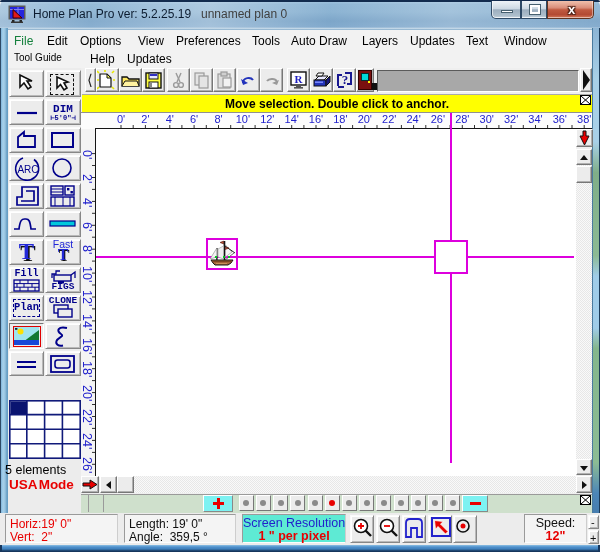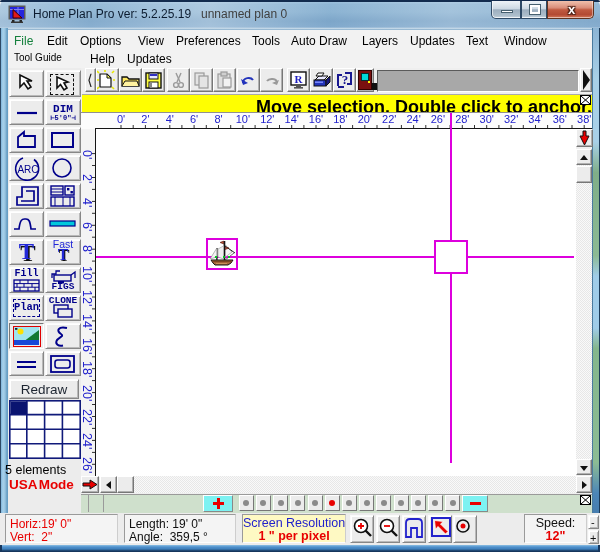--- a/index.html
+++ b/index.html
@@ -159,21 +159,21 @@
         <div style="position:absolute;left:2px;top:2px;width:8px;height:8px;background:#00d8d8;border:1px solid #033;"></div>
         <div style="position:absolute;right:1px;top:10px;width:2px;height:2px;background:#ff0;"></div>
       </div>
       <div style="position:absolute;left:15px;top:14px;width:5px;height:7px;background:#101010;"></div>
     </div>
 <div class="abs" style="left:377px;top:70px;width:202px;height:22px;background:#a8a8a8;border:1px solid #5a5a5a;border-bottom-color:#fff;border-right-color:#fff;"></div>
 <div class="abs btn3d" style="left:580px;top:68px;width:12px;height:24px;">
       <div style="position:absolute;left:2px;top:1px;width:0;height:0;border-left:7px solid #101010;border-top:10px solid transparent;border-bottom:10px solid transparent;"></div>
     </div>
 <div class="abs" style="left:82px;top:94px;width:510px;height:18px;background:#ffff00;border-top:1px solid #aaa;">
-      <div style="position:absolute;left:0;width:100%;top:2px;text-align:right;font-size:18px;font-weight:bold;color:#000;">Move selection. Double click to anchor.</div>
+      <div style="position:absolute;left:0;width:100%;top:2px;text-align:center;font-size:12px;font-weight:bold;color:#000;">Move selection. Double click to anchor.</div>
     </div>
 <div class="abs" style="left:580px;top:95px;width:11px;height:10px;background:#fff;border:1px solid #000;">
       <svg width="9" height="8" style="position:absolute;left:0;top:0;display:block;">
         <path d="M0 0 L9 8 M9 0 L0 8" stroke="#000" stroke-width="1"></path>
       </svg>
     </div>
 <div class="abs" style="left:81px;top:112px;width:511px;height:17px;background:#fcfcfc;border-top:1px solid #909090;"></div>
 <svg class="abs" style="left:81px;top:112px;" width="511" height="17" viewBox="0 0 511 17">
 <line x1="40.0" y1="13" x2="40.0" y2="17" stroke="#303030" stroke-width="1"></line>
 <line x1="52.2" y1="13" x2="52.2" y2="17" stroke="#303030" stroke-width="1"></line>
@@ -467,23 +467,20 @@
         <line x1="7" y1="10" x2="26" y2="10" stroke="#00008b" stroke-width="2"></line>
         <line x1="7" y1="15" x2="26" y2="15" stroke="#00008b" stroke-width="2"></line>
       </svg>
     </div>
 <div class="abs btn3" style="left:45px;top:351px;width:36px;height:25px;">
       <svg width="33" height="24" viewBox="0 0 33 24" style="position:absolute;left:0px;top:0px;">
         <rect x="5" y="4" width="23" height="16" fill="none" stroke="#00008b" stroke-width="1.8"></rect>
         <rect x="9" y="8" width="15" height="8" rx="2.5" fill="none" stroke="#00008b" stroke-width="1.6"></rect>
       </svg>
     </div>
-<div class="abs btn3" style="left:9px;top:379px;width:70px;height:20px;">
-      <div style="position:absolute;left:0;top:2px;width:100%;text-align:center;font-size:13.5px;color:#1c2430;">Redraw</div>
-    </div>
 <svg class="abs" style="left:9px;top:400px;" width="72" height="59" viewBox="0 0 72 59">
       <rect x="0.8" y="0.8" width="70.4" height="57.4" fill="#fff" stroke="#101a7a" stroke-width="1.6"></rect>
 <line x1="17.8" y1="0" x2="17.8" y2="59" stroke="#101a7a" stroke-width="1.6"></line>
 <line x1="0" y1="14.6" x2="72" y2="14.6" stroke="#101a7a" stroke-width="1.6"></line>
 <line x1="35.6" y1="0" x2="35.6" y2="59" stroke="#101a7a" stroke-width="1.6"></line>
 <line x1="0" y1="29.2" x2="72" y2="29.2" stroke="#101a7a" stroke-width="1.6"></line>
 <line x1="53.4" y1="0" x2="53.4" y2="59" stroke="#101a7a" stroke-width="1.6"></line>
 <line x1="0" y1="43.8" x2="72" y2="43.8" stroke="#101a7a" stroke-width="1.6"></line>
 <rect x="1.5" y="1.5" width="16.8" height="12.6" fill="#0a1470"></rect>
     </svg>
@@ -545,21 +542,21 @@
     </div>
 <div class="abs" style="left:0px;top:513px;width:600px;height:32px;background:#ececec;"></div>
 <div class="abs" style="left:5px;top:514px;width:113px;height:29px;background:#f4f4f4;border:1px solid #9a9a9a;border-bottom-color:#fdfdfd;border-right-color:#cdcdcd;">
       <div style="position:absolute;left:4px;top:2px;font-size:12px;color:#e80000;font-weight:normal;white-space:pre;letter-spacing:0px;">Horiz:19' 0"</div>
       <div style="position:absolute;left:4px;top:15px;font-size:12px;color:#e80000;font-weight:normal;white-space:pre;letter-spacing:0px;">Vert:  2"</div>
     </div>
 <div class="abs" style="left:124px;top:514px;width:112px;height:29px;background:#f4f4f4;border:1px solid #9a9a9a;border-bottom-color:#fdfdfd;border-right-color:#cdcdcd;">
       <div style="position:absolute;left:4px;top:2px;font-size:12px;color:#101010;font-weight:normal;white-space:pre;letter-spacing:0px;">Length: 19' 0"</div>
       <div style="position:absolute;left:4px;top:15px;font-size:12px;color:#101010;font-weight:normal;white-space:pre;letter-spacing:0px;">Angle:  359,5 °</div>
     </div>
-<div class="abs" style="left:242px;top:514px;width:104px;height:29px;background:#fef9c3;border:1px solid #9a9a9a;border-bottom-color:#fdfdfd;border-right-color:#cdcdcd;">
+<div class="abs" style="left:242px;top:514px;width:104px;height:29px;background:#5eead4;border:1px solid #9a9a9a;border-bottom-color:#fdfdfd;border-right-color:#cdcdcd;">
       <div style="position:absolute;left:0;top:1px;width:100%;text-align:center;font-size:12.5px;color:#2222cc;font-weight:normal;white-space:pre;letter-spacing:0px;">Screen Resolution</div>
       <div style="position:absolute;left:0;top:14px;width:100%;text-align:center;font-size:12.5px;color:#e80000;font-weight:bold;white-space:pre;letter-spacing:0px;">1 " per pixel</div>
     </div>
 <div class="abs btn3" style="left:350px;top:515px;width:24px;height:28px;">
       <svg width="22" height="26" viewBox="0 0 22 26" style="position:absolute;left:0px;top:0px;">
         <circle cx="10" cy="10" r="6.5" fill="#fff" stroke="#101010" stroke-width="1.6"></circle>
         <line x1="14.5" y1="14.5" x2="20" y2="20" stroke="#101010" stroke-width="2.4"></line>
         <path d="M10 7 L10 13 M7 10 L13 10" stroke="#e80000" stroke-width="1.8"></path>
       </svg>
     </div>

